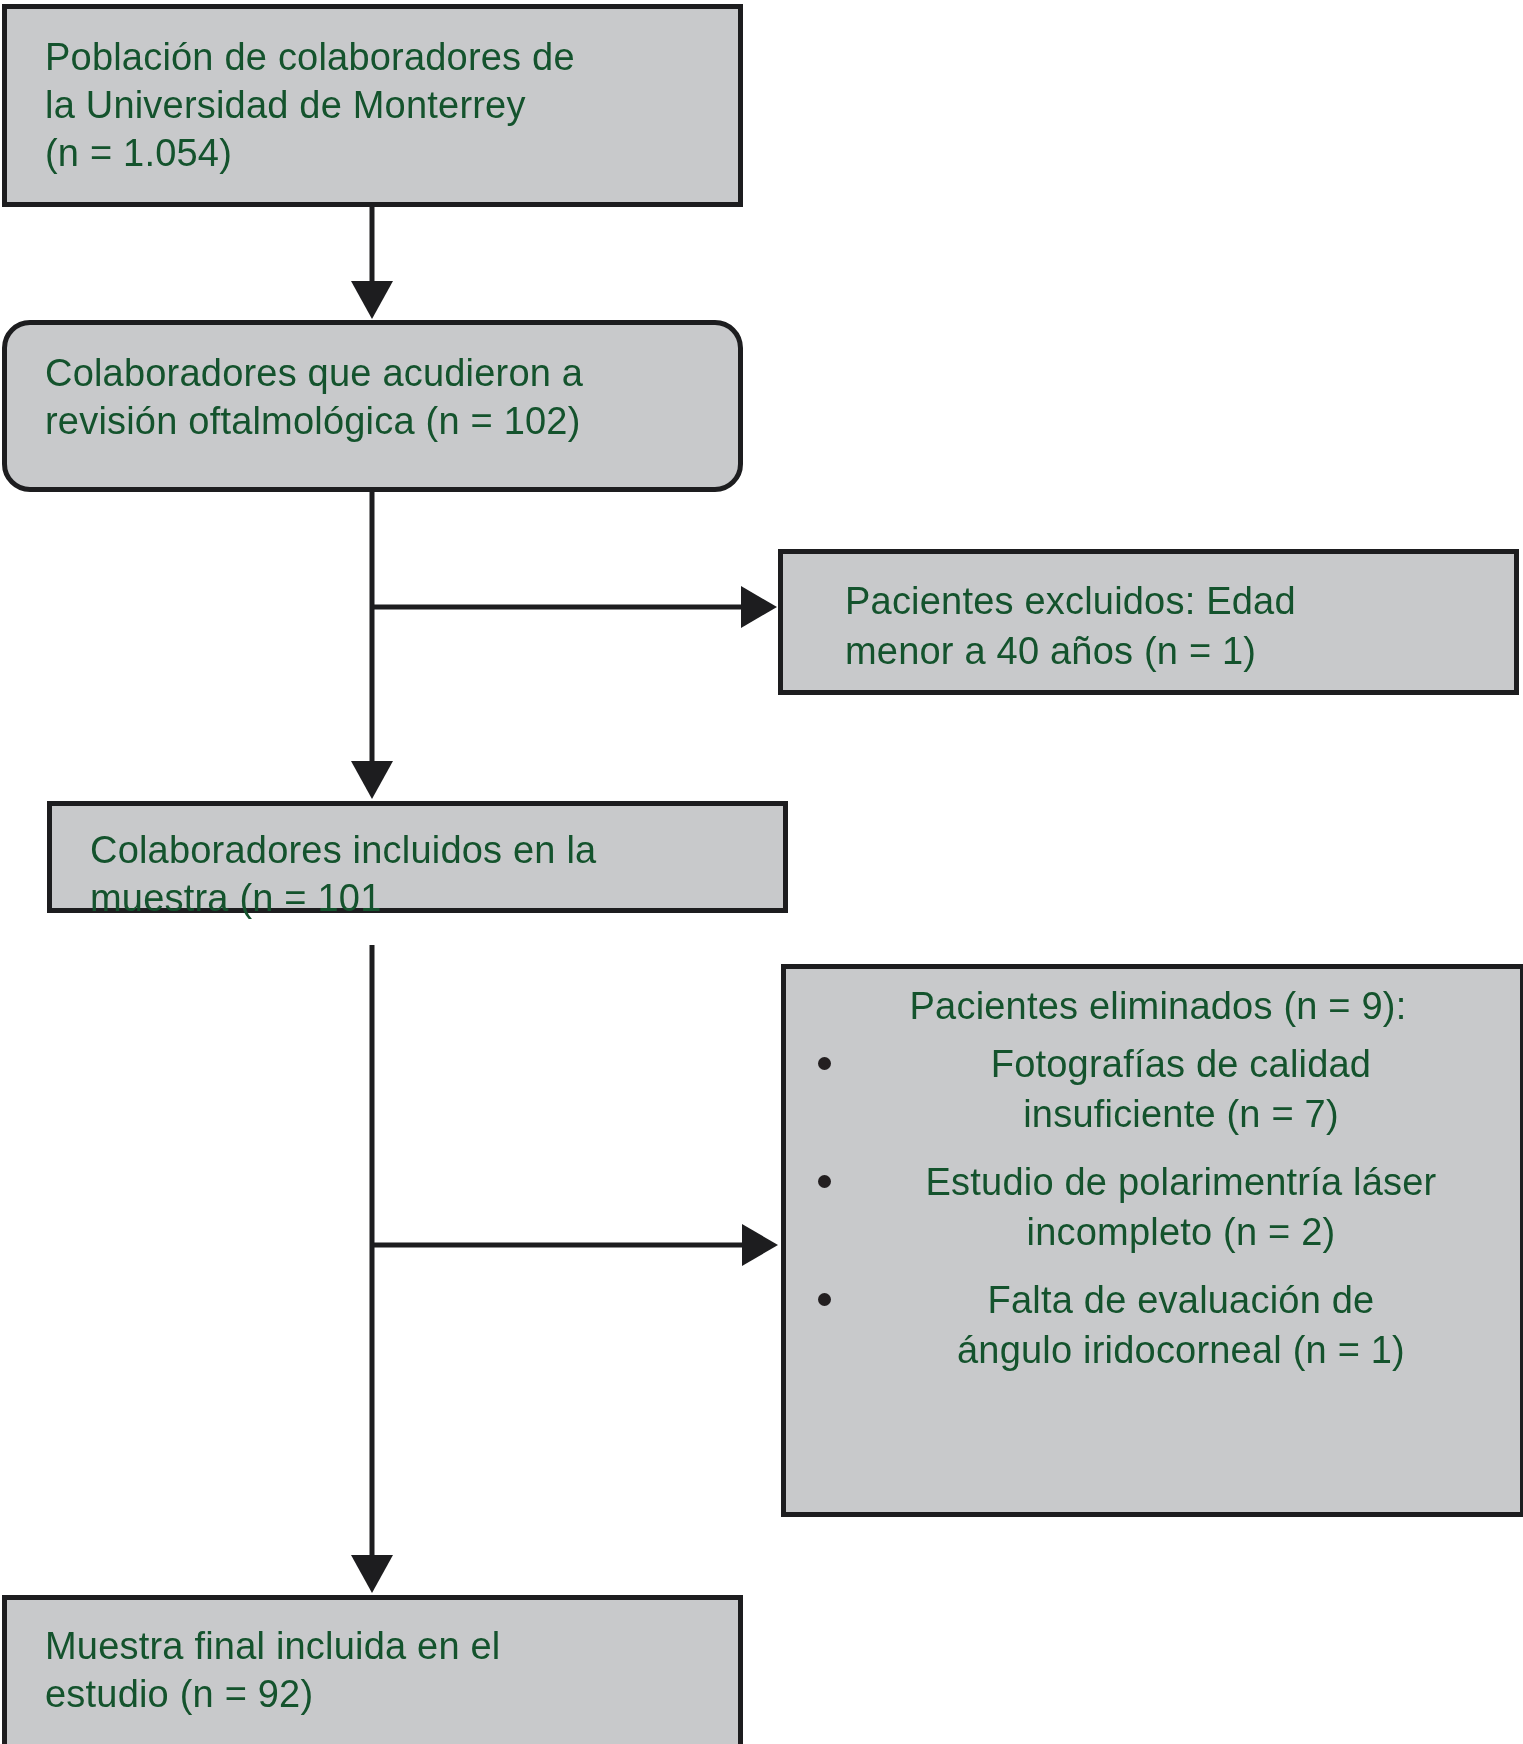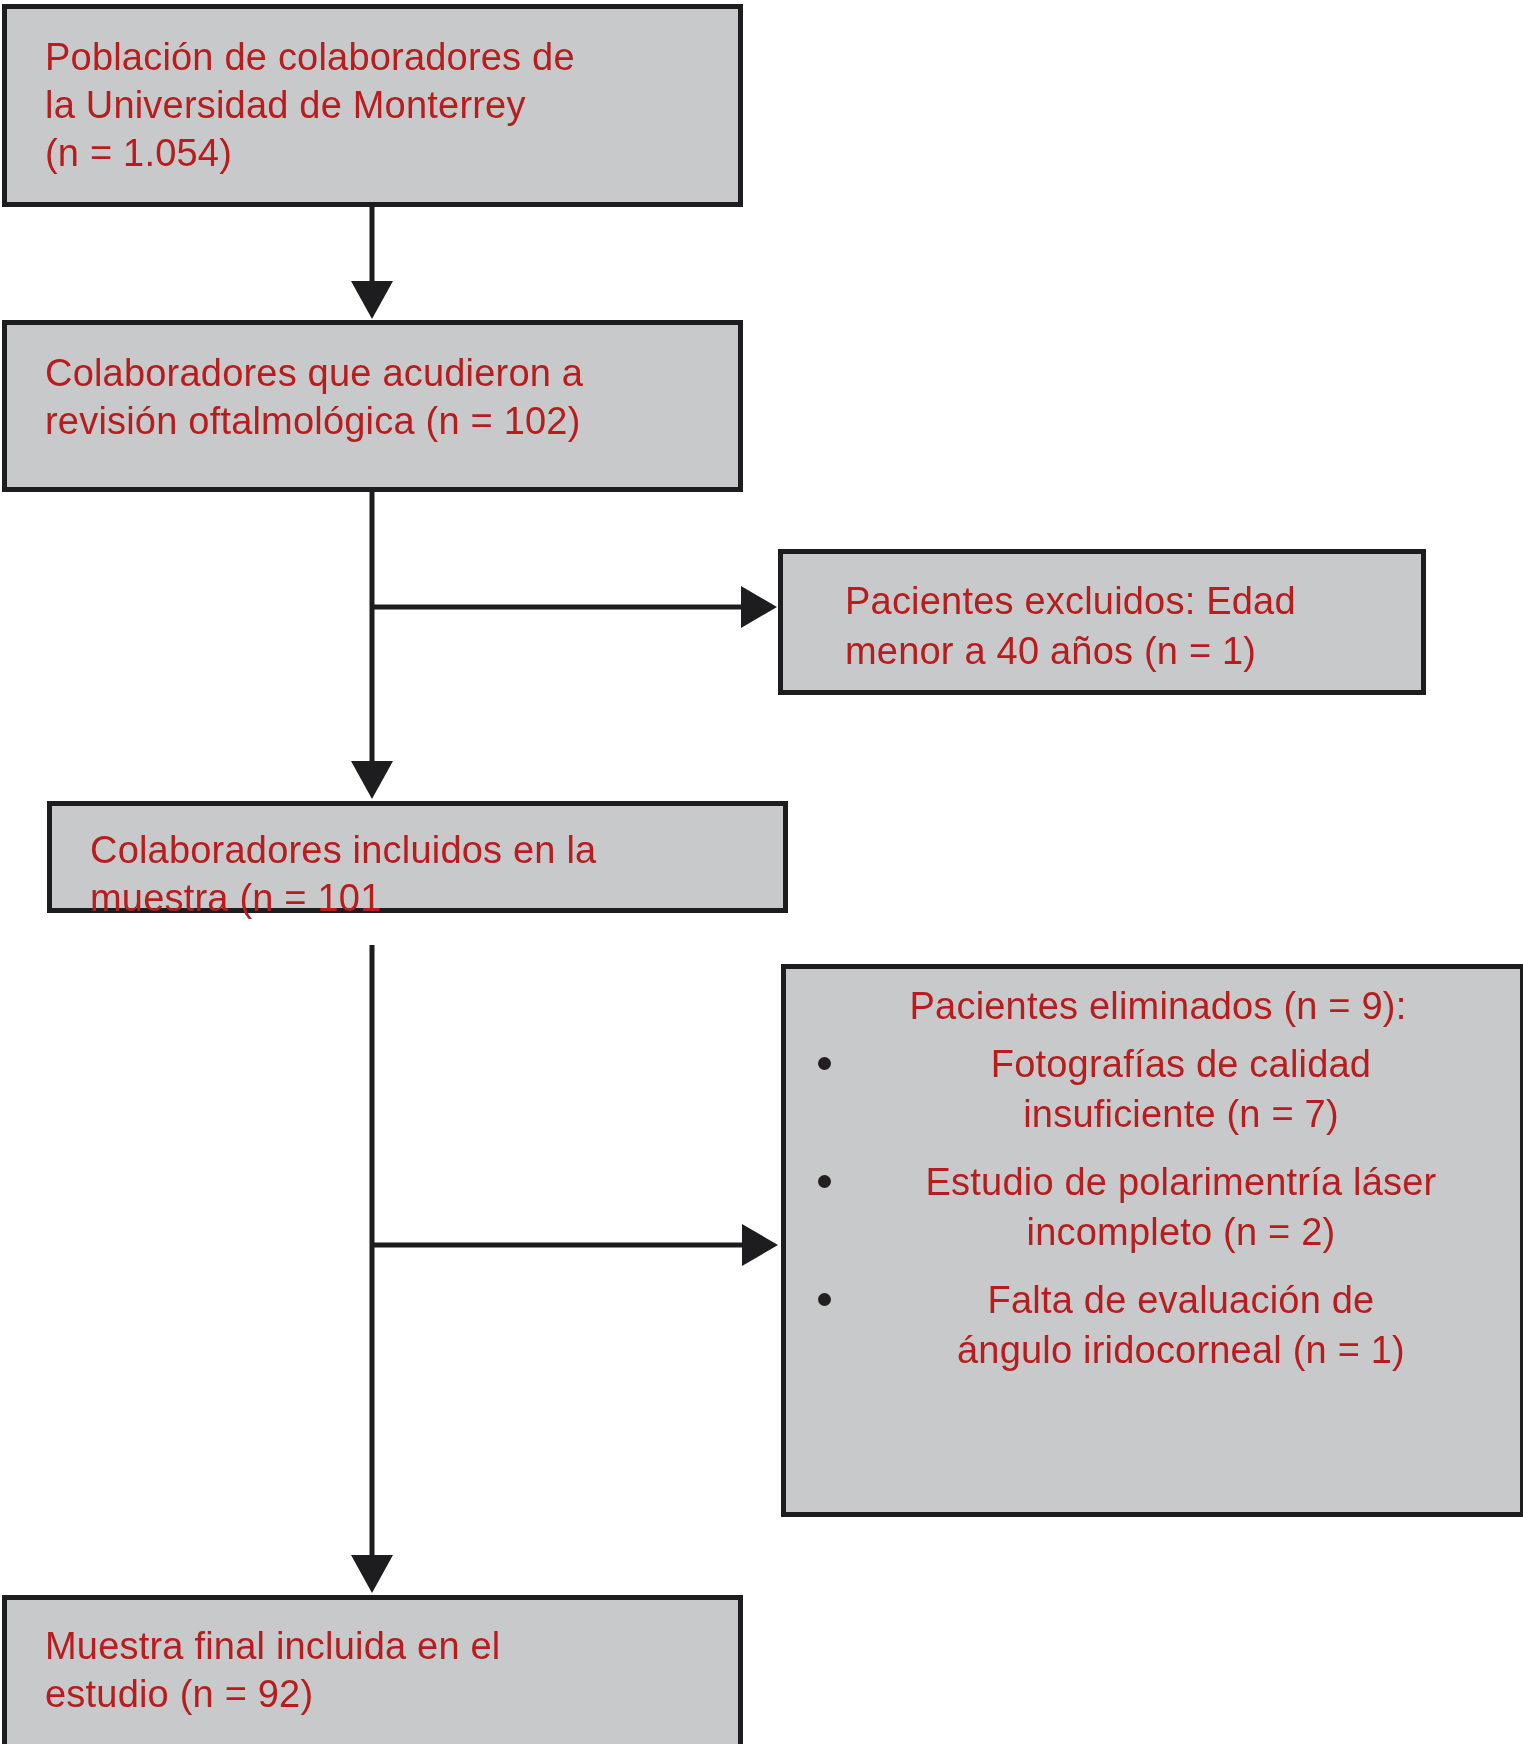--- a/index.html
+++ b/index.html
@@ -2,21 +2,21 @@
 <html><head>
 <meta charset="utf-8">
 <style>
   html, body { margin: 0; padding: 0; background: #ffffff; }
   .canvas {
     position: relative;
     width: 1523px;
     height: 1744px;
     background: #ffffff;
     font-family: "Liberation Sans", sans-serif;
-    color: #b91c1c;
+    color: #14532d;
     overflow: hidden;
   }
   .connector-layer {
     position: absolute;
     left: 0; top: 0;
     width: 1523px; height: 1744px;
   }
   .box {
     position: absolute;
     background: #c8c9cb;
@@ -25,25 +25,25 @@
     font-size: 38px;
     line-height: 48px;
     letter-spacing: 0.2px;
   }
   .box-text {
     margin: 0;
     white-space: pre-line;
   }
   
   .box-population { left: 2px;   top: 4px;    width: 741px; height: 203px; padding: 24px 18px 0 38px; }
-  .box-attended   { left: 2px;   top: 320px;  width: 741px; height: 172px; padding: 24px 18px 0 38px; }
+  .box-attended   { left: 2px;   top: 320px;  width: 741px; height: 172px; padding: 24px 18px 0 38px; border-radius: 28px; }
   .box-included   { left: 2px;   top: 801px;  width: 741px; height: 112px; padding: 20px 18px 0 38px; margin-left: 45px; }
   .box-final      { left: 2px;   top: 1595px; width: 741px; height: 177px; padding: 22px 18px 0 38px; }
   
-  .box-excluded   { left: 778px; top: 549px;  width: 648px; height: 146px; padding: 22px 100px 16px 62px; line-height: 50px; }
+  .box-excluded   { left: 778px; top: 549px;  width: 741px; height: 146px; padding: 22px 100px 16px 62px; line-height: 50px; }
   .box-eliminated { left: 781px; top: 964px;  width: 744px; height: 553px; padding: 12px 28px 0 30px; line-height: 50px; text-align: center; }
 
   .elim-title {
     margin: 0 0 8px 8px;
     white-space: pre-line;
   }
   .elim-list {
     list-style: none;
     margin: 0;
     padding: 0;

